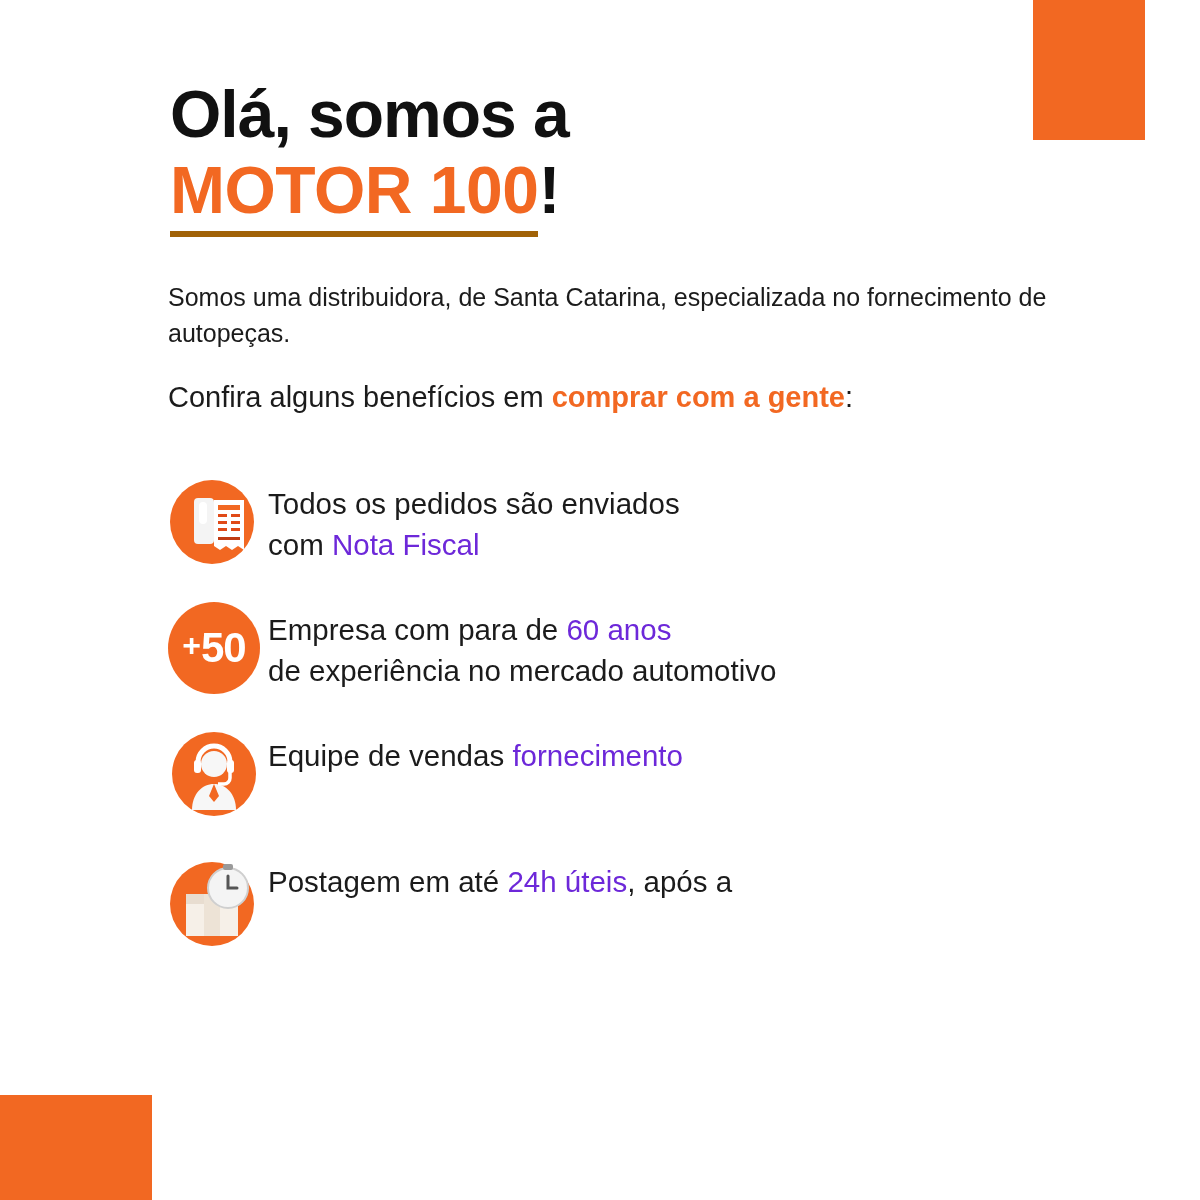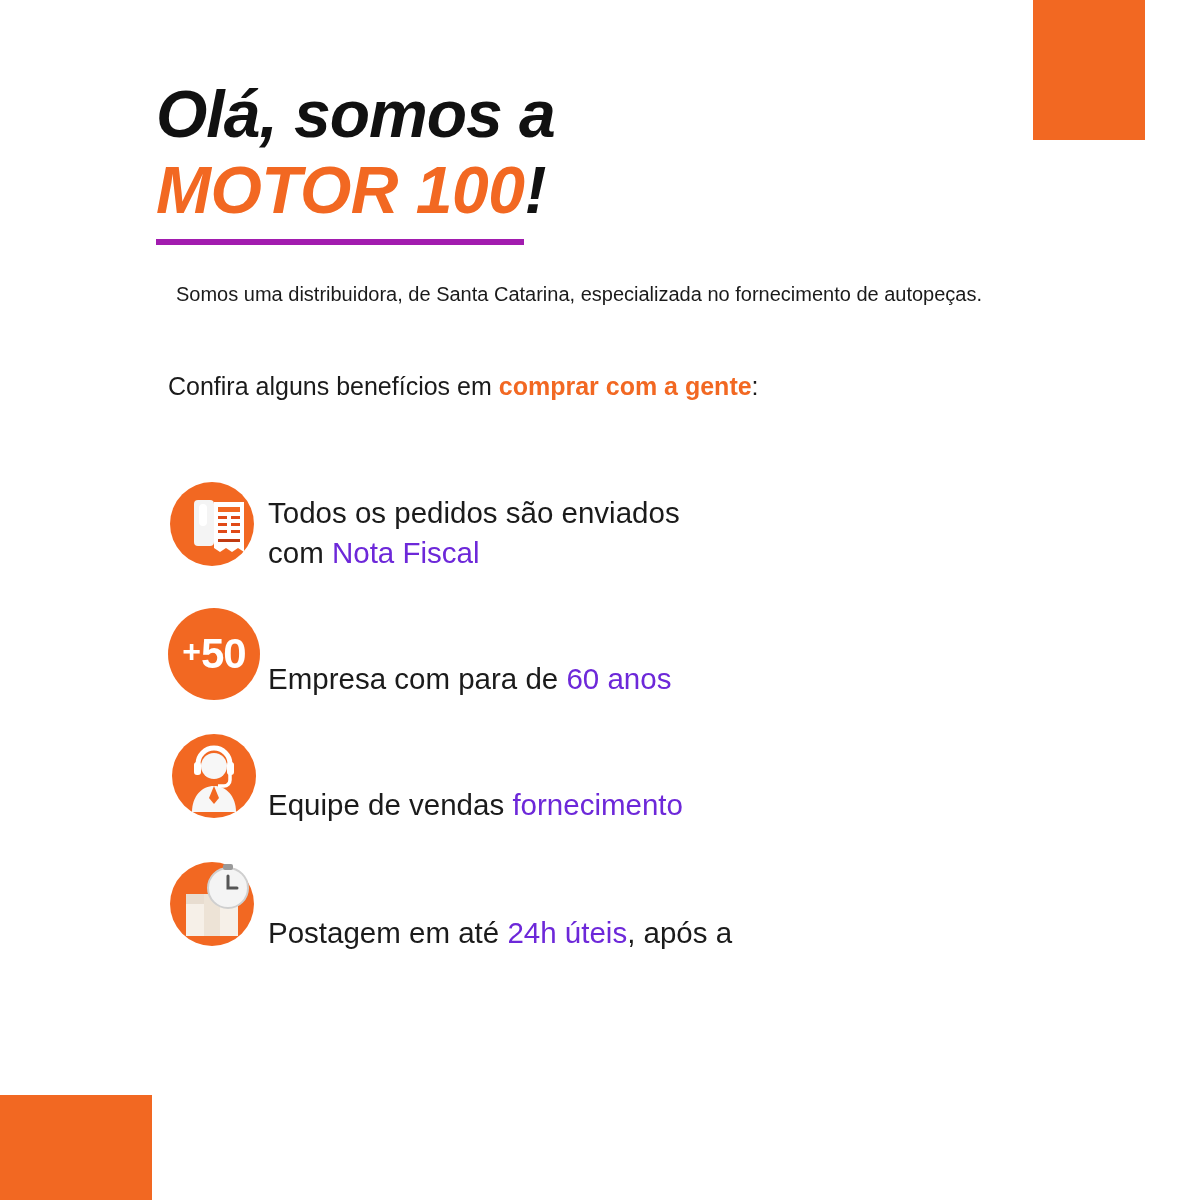--- a/index.html
+++ b/index.html
@@ -31,83 +31,81 @@
     left: 0;
     bottom: 0;
     width: 152px;
     height: 105px;
     background: #F26822;
   }
 
   
   .headline {
     position: absolute;
-    left: 156px;
+    left: 170px;
     top: 80px;
     width: 900px;
-    font-style: italic;
   }
   .headline .line1 {
     font-size: 66px;
     font-weight: bold;
     color: #111111;
     letter-spacing: -1px;
     line-height: 1.05;
   }
   .headline .line2 {
     font-size: 66px;
     font-weight: bold;
     color: #111111;
     letter-spacing: -0.5px;
     line-height: 1.2;
     margin-top: 2px;
   }
   .headline .brand {
     color: #F26822;
-    border-bottom: 6px solid #a21caf;
-    padding-bottom: 12px;
+    border-bottom: 6px solid #a16207;
+    padding-bottom: 4px;
   }
   .headline .bang {
     color: #111111;
   }
 
   
   .intro {
     position: absolute;
     left: 168px;
     top: 280px;
     width: 880px;
-    font-size: 20px;
+    font-size: 25px;
     color: #1b1b1b;
     line-height: 1.42;
-    margin-left: 8px;
   }
   .benefits-line {
     position: absolute;
     left: 168px;
-    top: 372px;
+    top: 381px;
     width: 900px;
-    font-size: 25px;
+    font-size: 29px;
     color: #1b1b1b;
   }
   .benefits-line .hl {
     color: #F26822;
     font-weight: bold;
   }
 
   
   .benefits {
     position: absolute;
     left: 160px;
     top: 474px;
     width: 1010px;
   }
   .benefit {
     display: flex;
-    align-items: flex-end;
+    align-items: flex-start;
     margin-bottom: 26px;
     min-height: 100px;
   }
   .benefit .icon-wrap {
     width: 108px;
     flex: 0 0 108px;
     display: flex;
     justify-content: center;
     align-items: center;
     padding-top: 2px;
@@ -185,20 +183,21 @@
 
     <div class="benefit">
       <div class="icon-wrap">
         <div class="badge-30">
           <span class="plus">+</span>
             <span>50</span>
         </div>
       </div>
       <div class="text">
         <span>Empresa com para de </span><span class="hl">60 anos</span><br>
+        <span>de experiência no mercado automotivo</span>
       </div>
     </div>
 
     <div class="benefit">
       <div class="icon-wrap">
         <span>
           <svg width="92" height="92" viewBox="0 0 92 92">
             <circle cx="46" cy="46" r="42" fill="#F26822"></circle>
             <circle cx="46" cy="36" r="13" fill="#f7f7f7"></circle>
             <path d="M24 82 c0 -16 10 -26 22 -26 s22 10 22 26 z" fill="#f7f7f7"></path>

